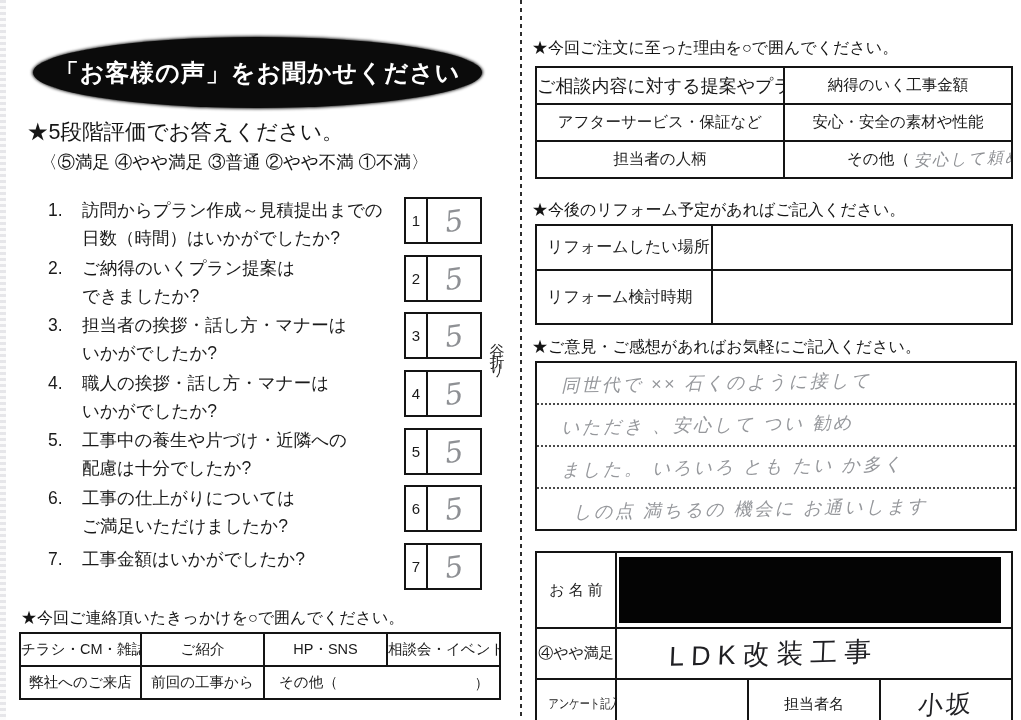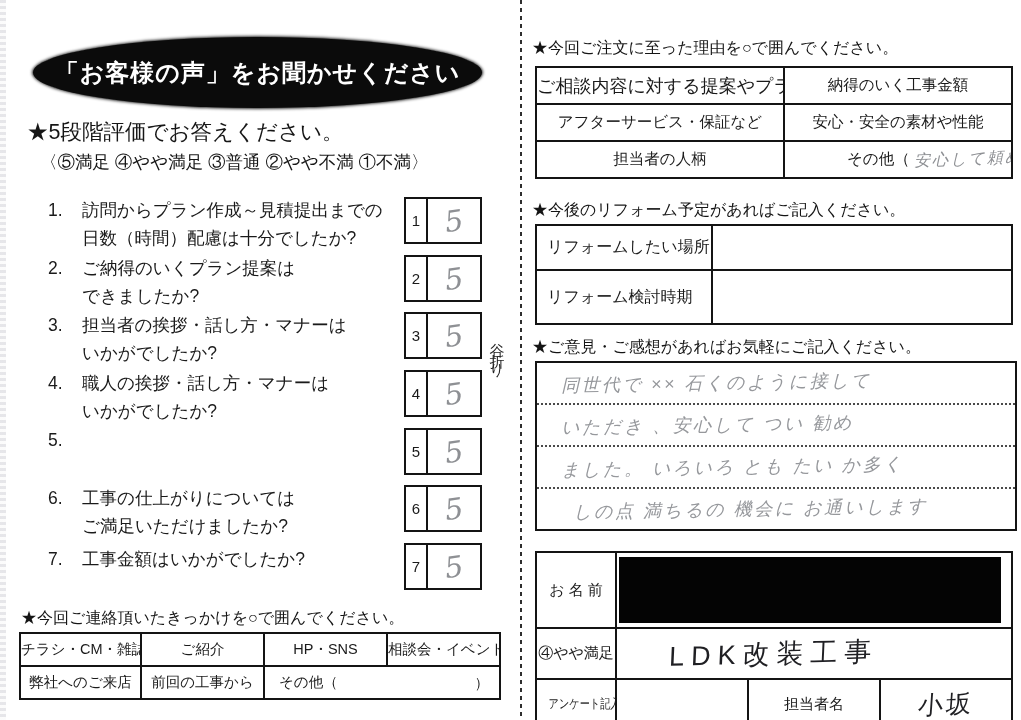--- a/index.html
+++ b/index.html
@@ -71,21 +71,21 @@
   <div class="fold-label">谷折り</div>
 
   <div class="banner">
     <span>「お客様の声」をお聞かせください</span>
   </div>
   <div class="rating-title">★5段階評価でお答えください。</div>
   <div class="rating-scale">〈⑤満足 ④やや満足 ③普通 ②やや不満 ①不満〉</div>
 
   <div class="q" style="top:196px">
     <span class="qno">1.</span>
-    <span class="qtext"><span>訪問からプラン作成～見積提出までの</span><br><span>日数（時間）配慮は十分でしたか?</span></span>
+    <span class="qtext"><span>訪問からプラン作成～見積提出までの</span><br><span>日数（時間）はいかがでしたか?</span></span>
   </div>
   <div class="abox" style="top:197px">
     <span class="abox-no">1</span>
     <span class="abox-hw">5</span>
   </div>
 
   <div class="q" style="top:254px">
     <span class="qno">2.</span>
     <span class="qtext"><span>ご納得のいくプラン提案は</span><br><span>できましたか?</span></span>
   </div>
@@ -107,20 +107,21 @@
     <span class="qno">4.</span>
     <span class="qtext"><span>職人の挨拶・話し方・マナーは</span><br><span>いかがでしたか?</span></span>
   </div>
   <div class="abox" style="top:370px">
     <span class="abox-no">4</span>
     <span class="abox-hw">5</span>
   </div>
 
   <div class="q" style="top:426px">
     <span class="qno">5.</span>
+    <span class="qtext"><span>工事中の養生や片づけ・近隣への</span><br><span>配慮は十分でしたか?</span></span>
   </div>
   <div class="abox" style="top:428px">
     <span class="abox-no">5</span>
     <span class="abox-hw">5</span>
   </div>
 
   <div class="q" style="top:484px">
     <span class="qno">6.</span>
     <span class="qtext"><span>工事の仕上がりについては</span><br><span>ご満足いただけましたか?</span></span>
   </div>

